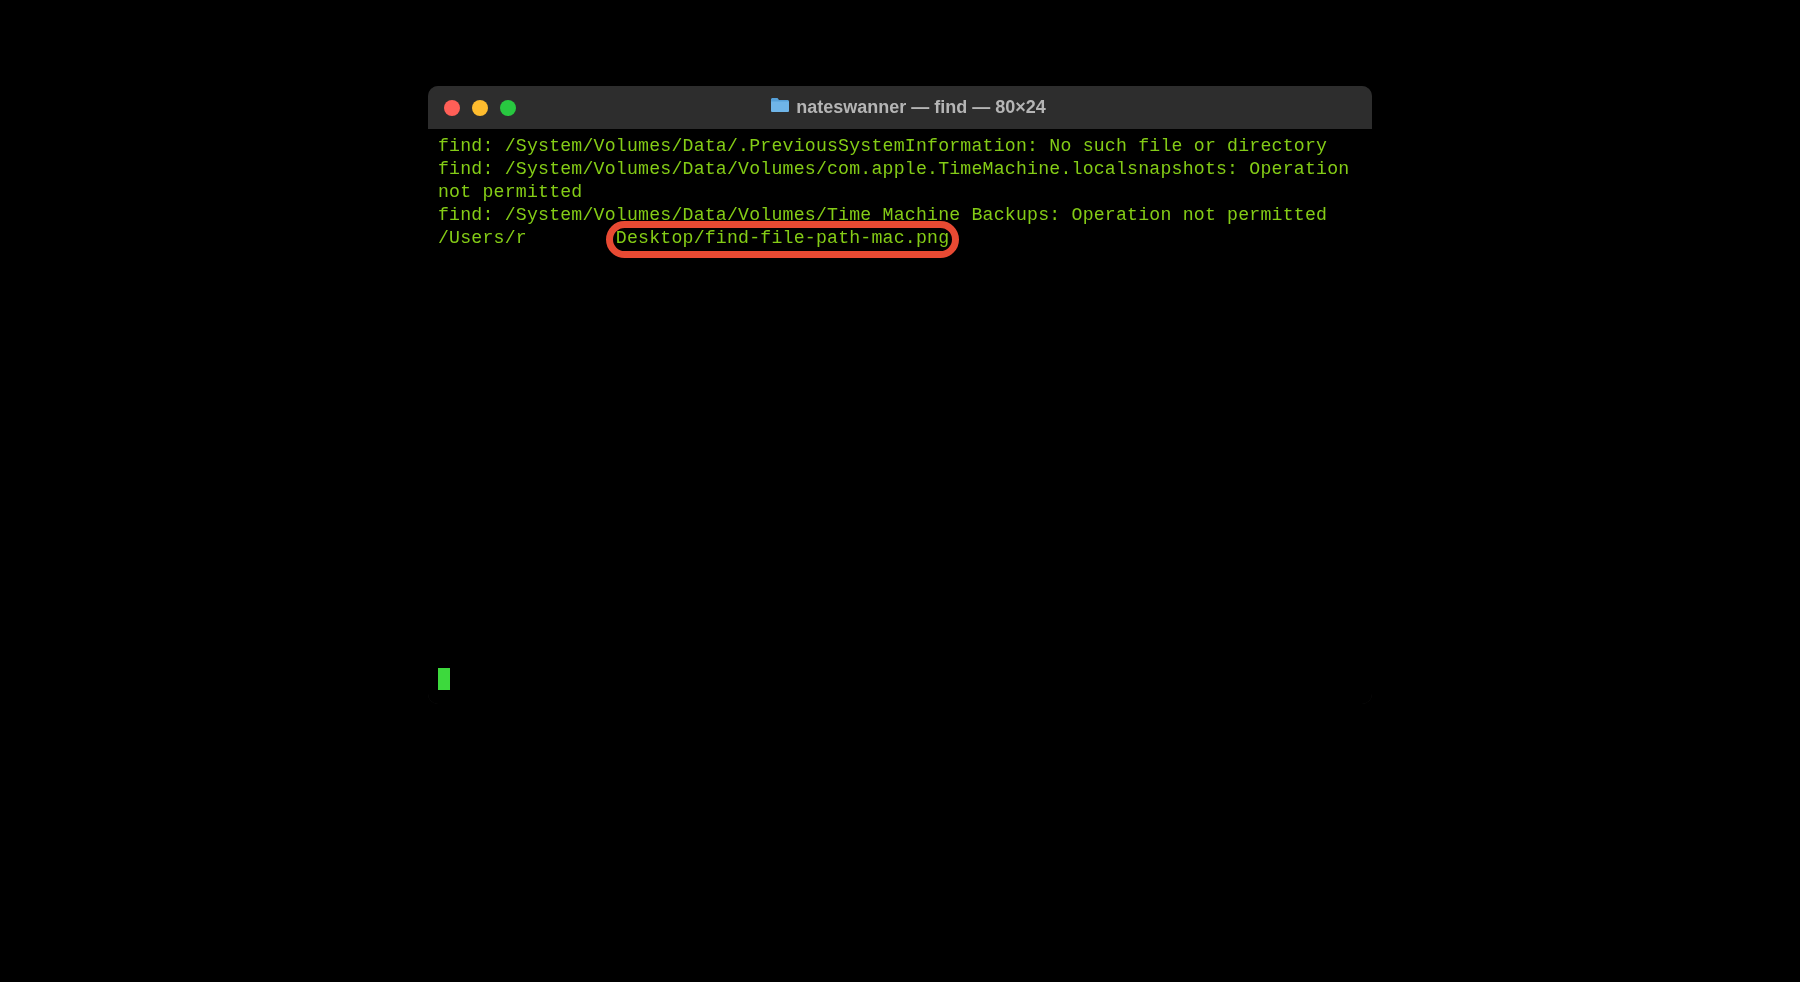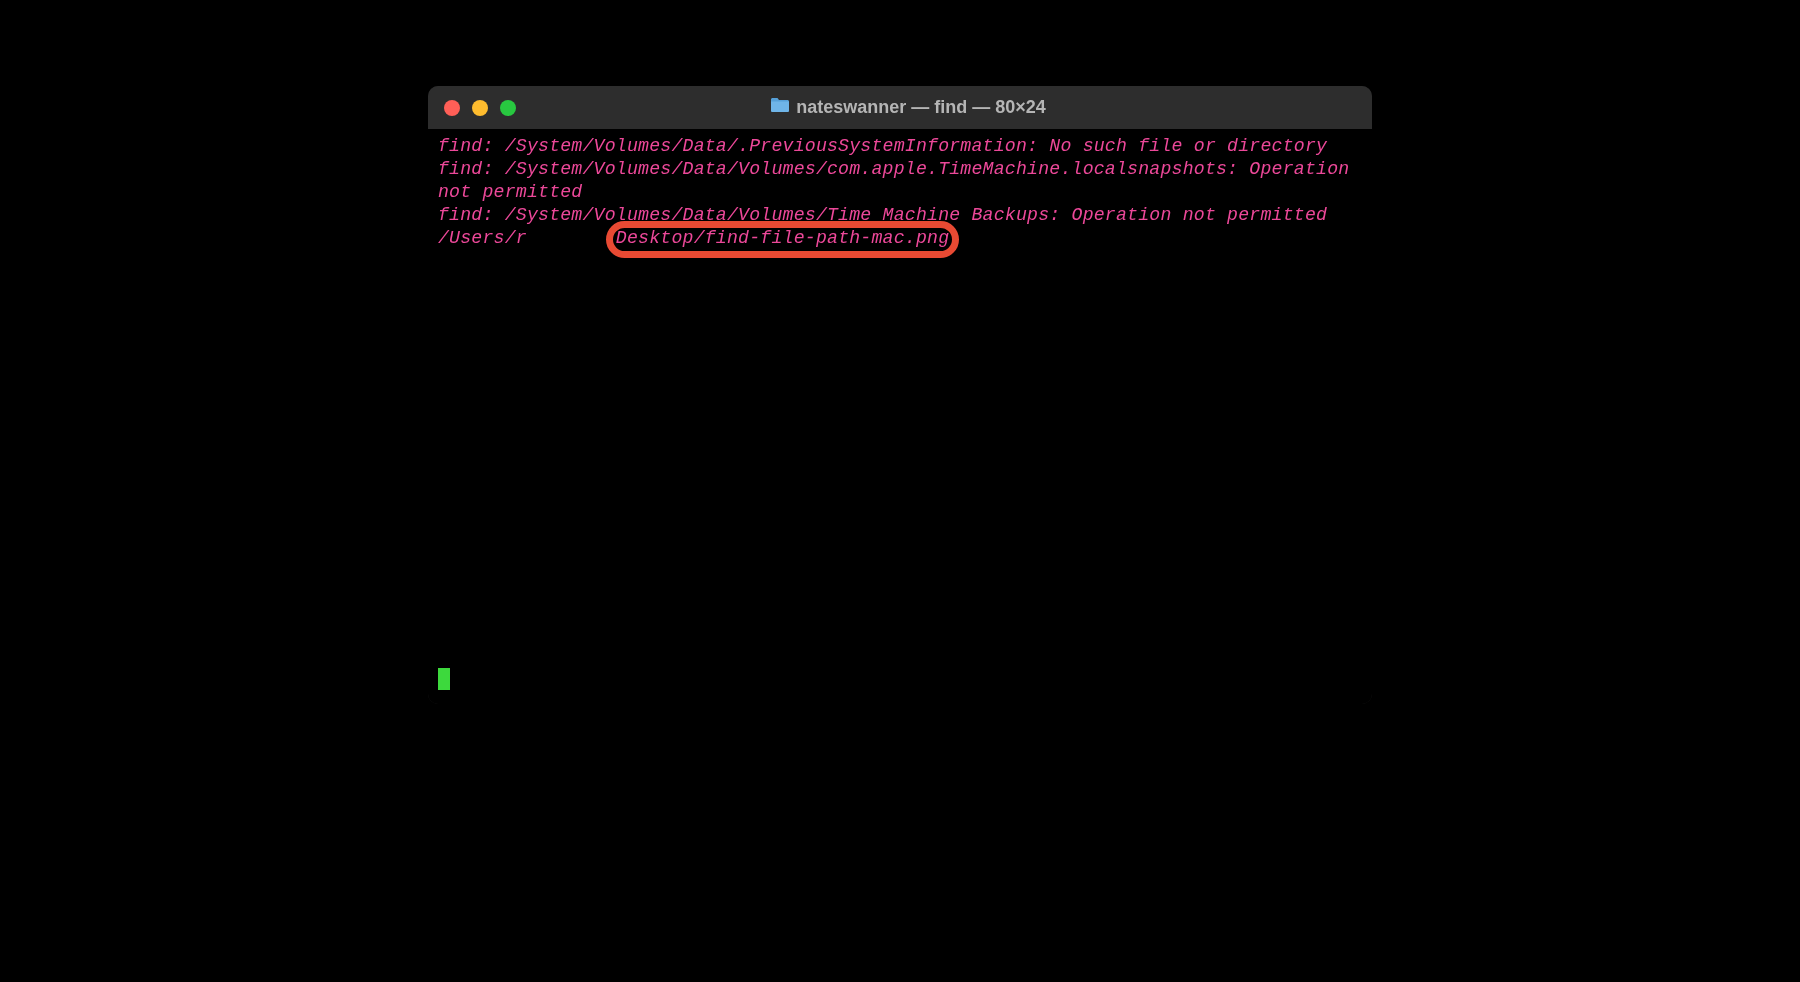--- a/index.html
+++ b/index.html
@@ -70,28 +70,27 @@
       font-weight: 600;
     }
     .terminal-body {
       flex: 1;
       background: #000000;
       padding: 6px 10px 8px 10px;
       position: relative;
       overflow: hidden;
     }
     .term-text {
-      color: #ec4899;
+      color: #84cc16;
       font-size: 18.2px;
       line-height: 23px;
       white-space: pre-wrap;
       word-break: break-all;
       font-family: "SF Mono", Menlo, Monaco, "Courier New", monospace;
       letter-spacing: 0.2px;
-      font-style: italic;
     }
     .highlight-wrap {
       position: relative;
       display: inline-block;
     }
     .highlight-pill {
       position: absolute;
       left: -10px;
       right: -10px;
       top: -6px;

